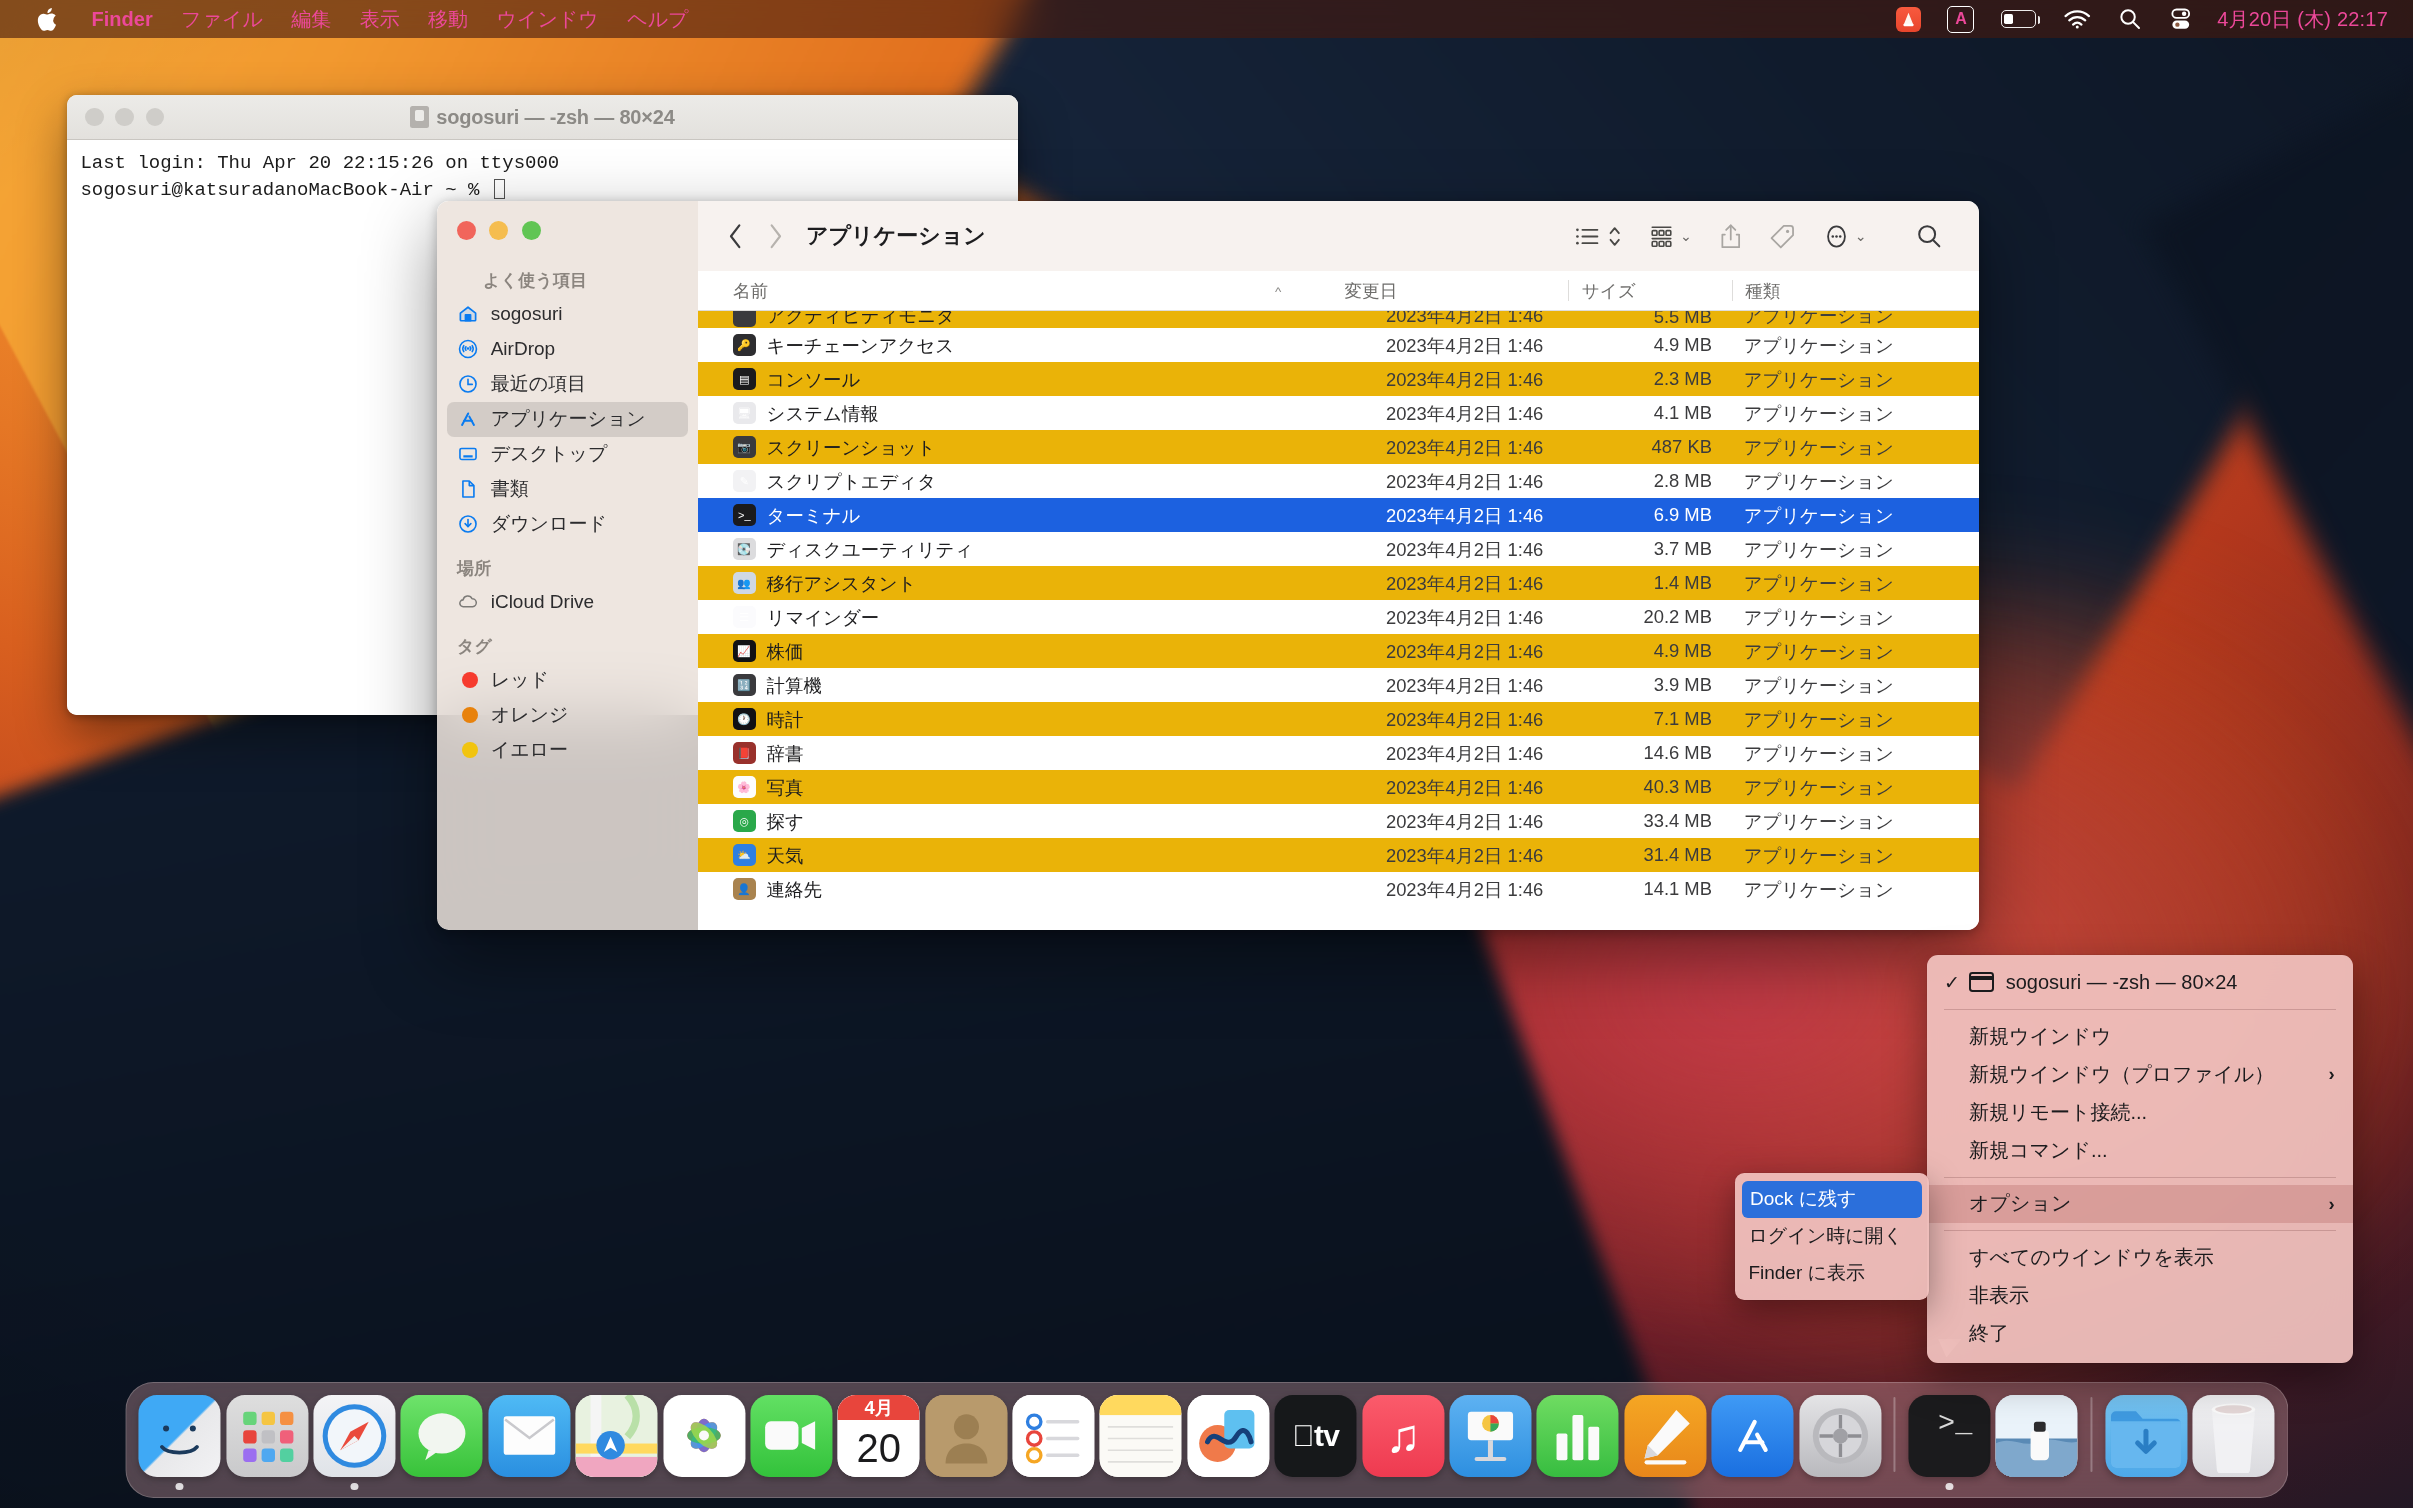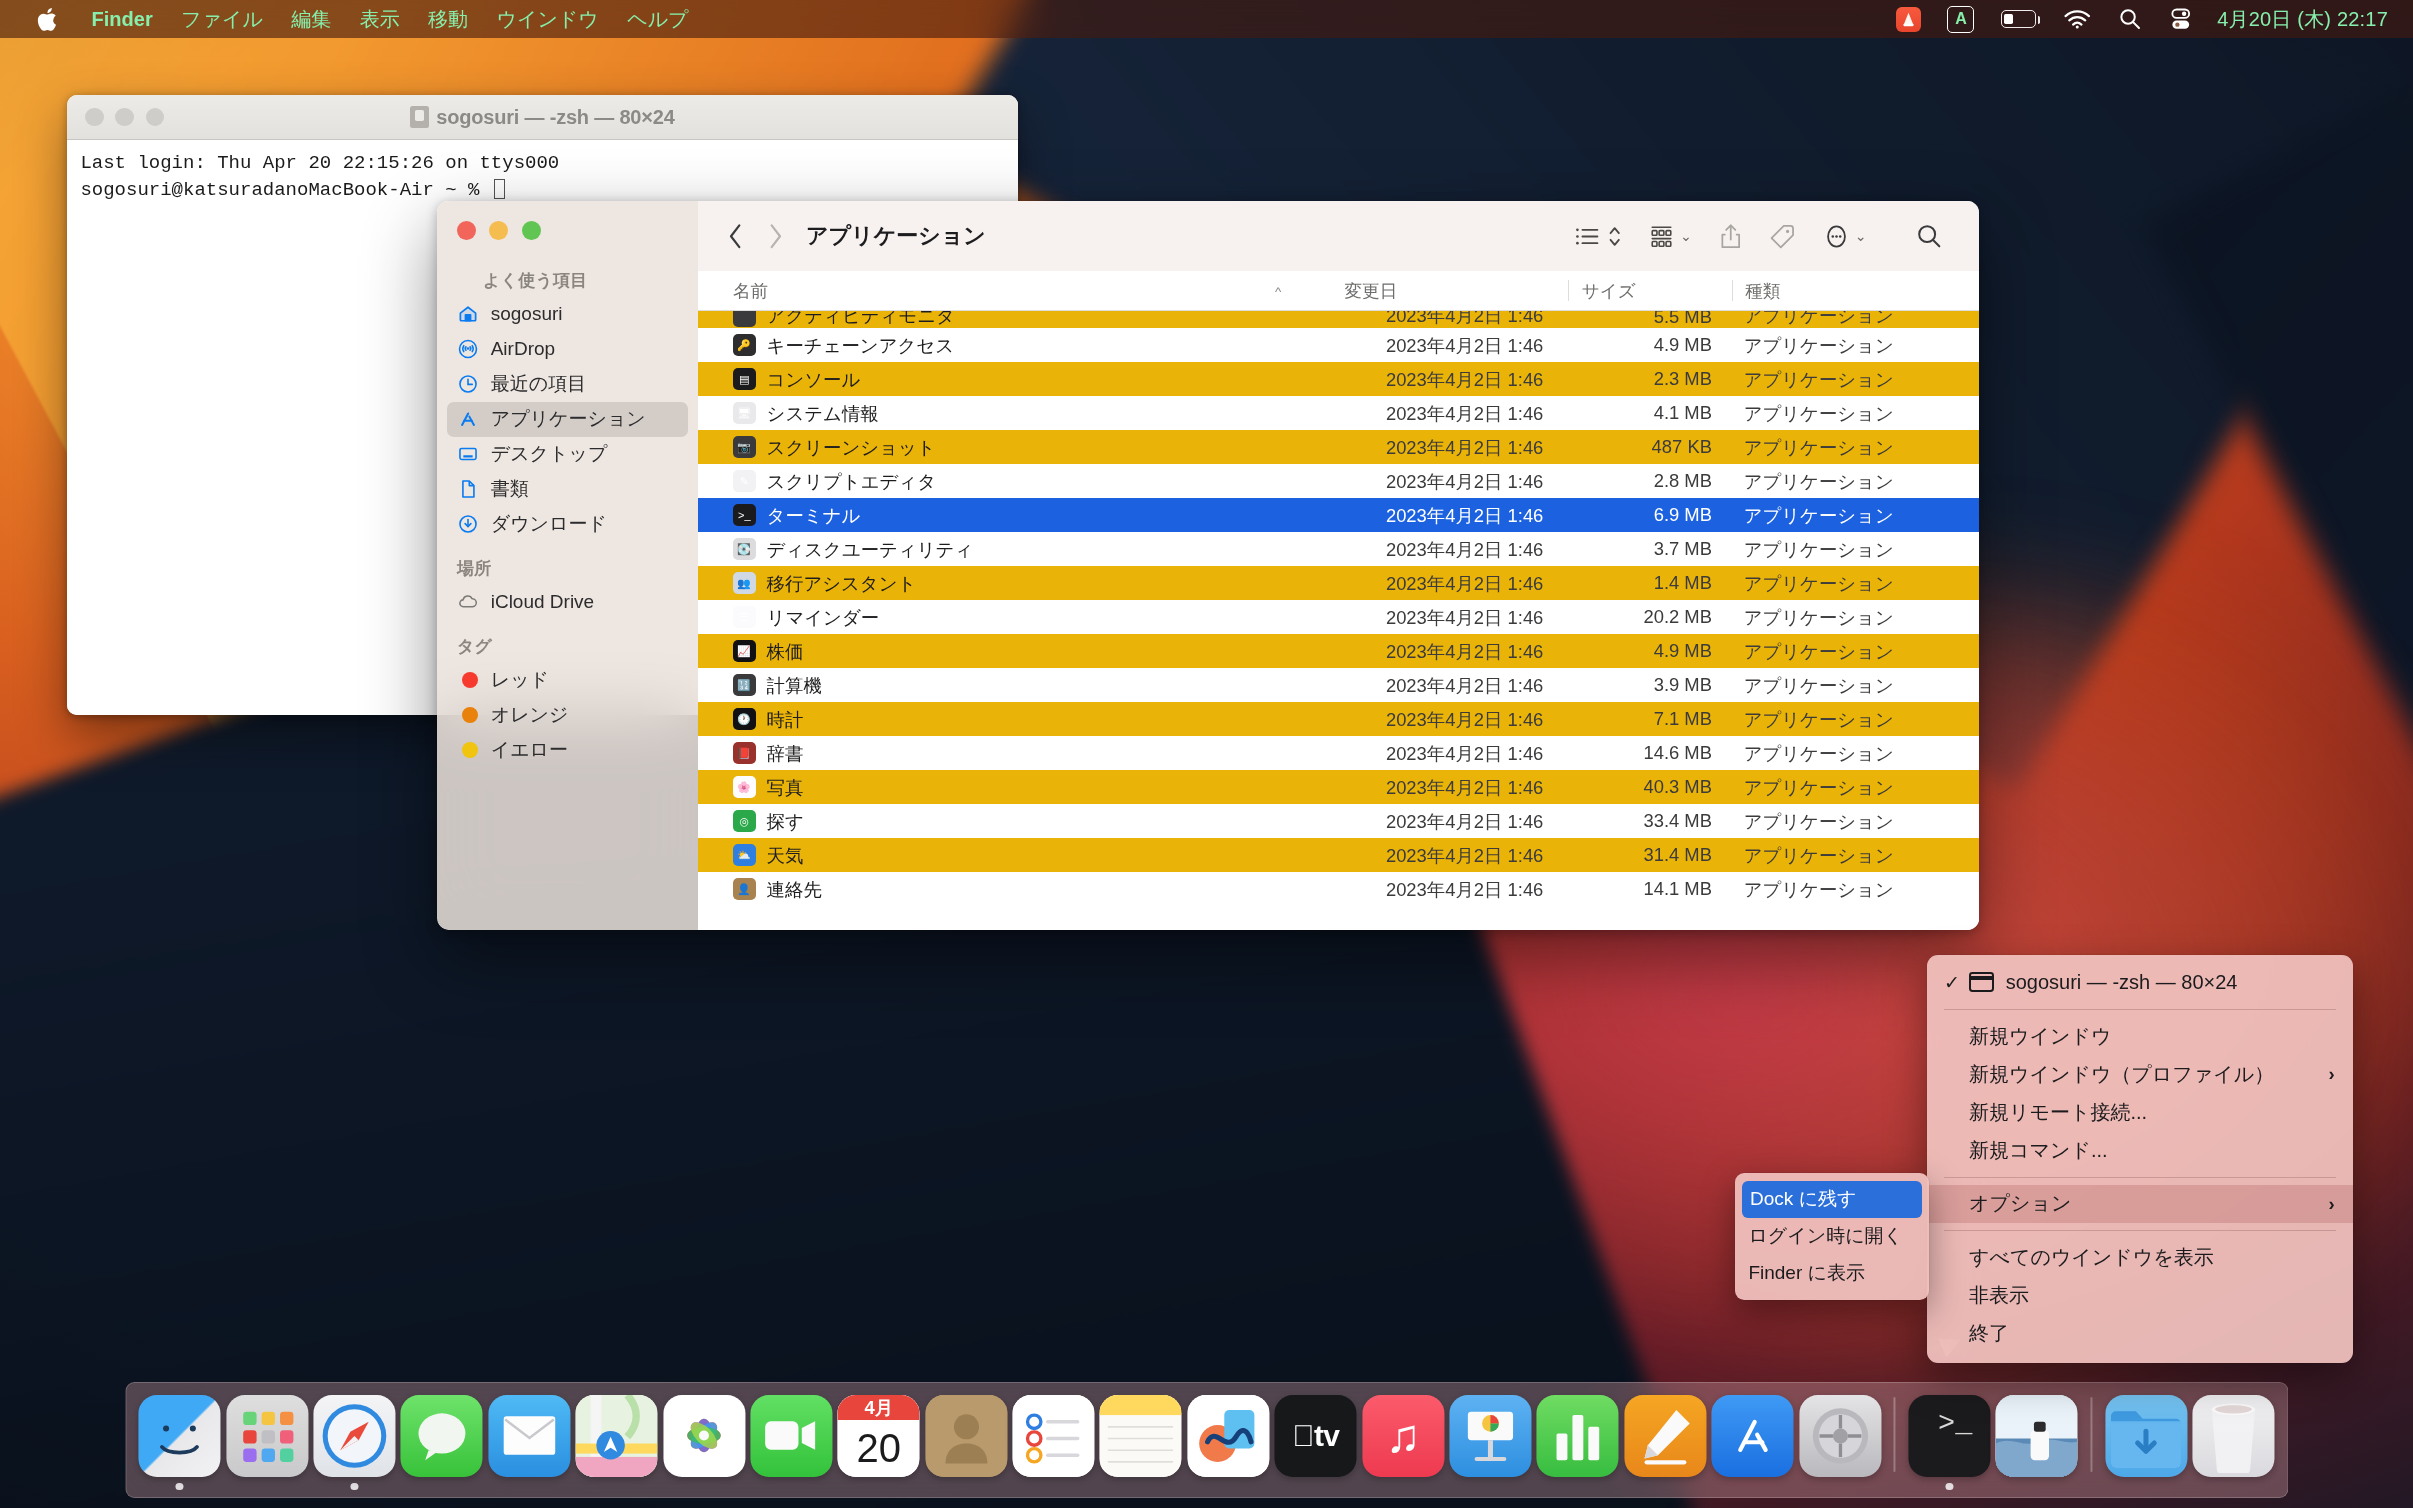--- a/index.html
+++ b/index.html
@@ -75,21 +75,21 @@
     inset:0;
     background:radial-gradient(130% 110% at 50% 45%, rgba(0,0,0,0) 48%, rgba(0,0,0,.30) 100%);
   }
 
   
   #menubar {
     position:absolute; left:0; top:0; width:2413px; height:38px;
     background:rgba(70,26,14,.62);
     backdrop-filter:blur(23.5px);
     display:flex; align-items:center;
-    color:#86efac; z-index:400;
+    color:#ec4899; z-index:400;
     font-size:20px;
   }
   .mb-left { display:flex; align-items:center; padding-left:22px; gap:0px; }
   .mb-item { padding:0 14.2px; height:38px; display:flex; align-items:center; white-space:nowrap; }
   .mb-item.bold { font-weight:bold; }
   .apple-logo { width:22px; height:25px; margin-right:5px; position:relative; }
   .mb-right { margin-left:auto; display:flex; align-items:center; padding-right:20px; gap:0; }
   .mb-ricon { height:38px; display:flex; align-items:center; padding:0 13.4px; }
   .mb-clock { padding:0 5px 0 11.7px; font-size:20px; letter-spacing:0.2px; white-space:nowrap;}
 
@@ -262,21 +262,21 @@
   .sm-item { height:37px; display:flex; align-items:center; padding:0 13.4px; white-space:nowrap; }
   .sm-item.hl { background:#2b6fdb; color:#fff; border-radius:5.9px; margin:0 6.7px; padding:0 8.4px; }
 
   
   #dock {
     position:absolute; left:50%; transform:translateX(-50%);
     bottom:10px; height:116px; z-index:450;
     background:rgba(210,160,165,.36);
     backdrop-filter:blur(32px);
     border:0.8px solid rgba(255,255,255,.20);
-    border-radius:9px;
+    border-radius:28px;
     display:flex; align-items:flex-end; padding:8.4px 11.7px 6.7px; gap:8.4px;
   }
   .dock-item { width:84px; position:relative; display:flex; flex-direction:column; align-items:center; }
   .dock-ico {
     width:82px; height:82px; border-radius:18.4px; overflow:hidden; position:relative;
     display:flex; align-items:center; justify-content:center;
     box-shadow:0 2.5px 5.9px rgba(0,0,0,.22);
   }
   .dock-dot { width:7.5px; height:7.5px; border-radius:50%; background:rgba(255,255,255,.82); margin-top:5.9px; }
   .dock-dot.off { background:transparent; }

